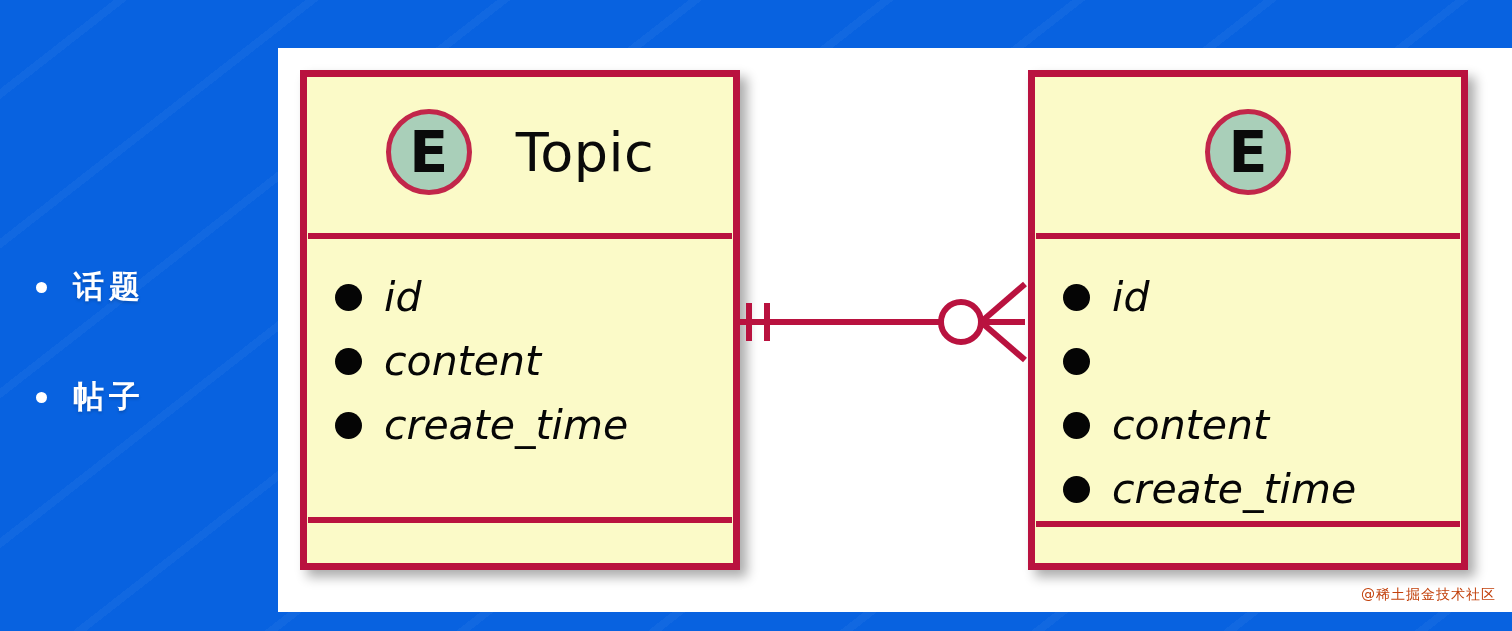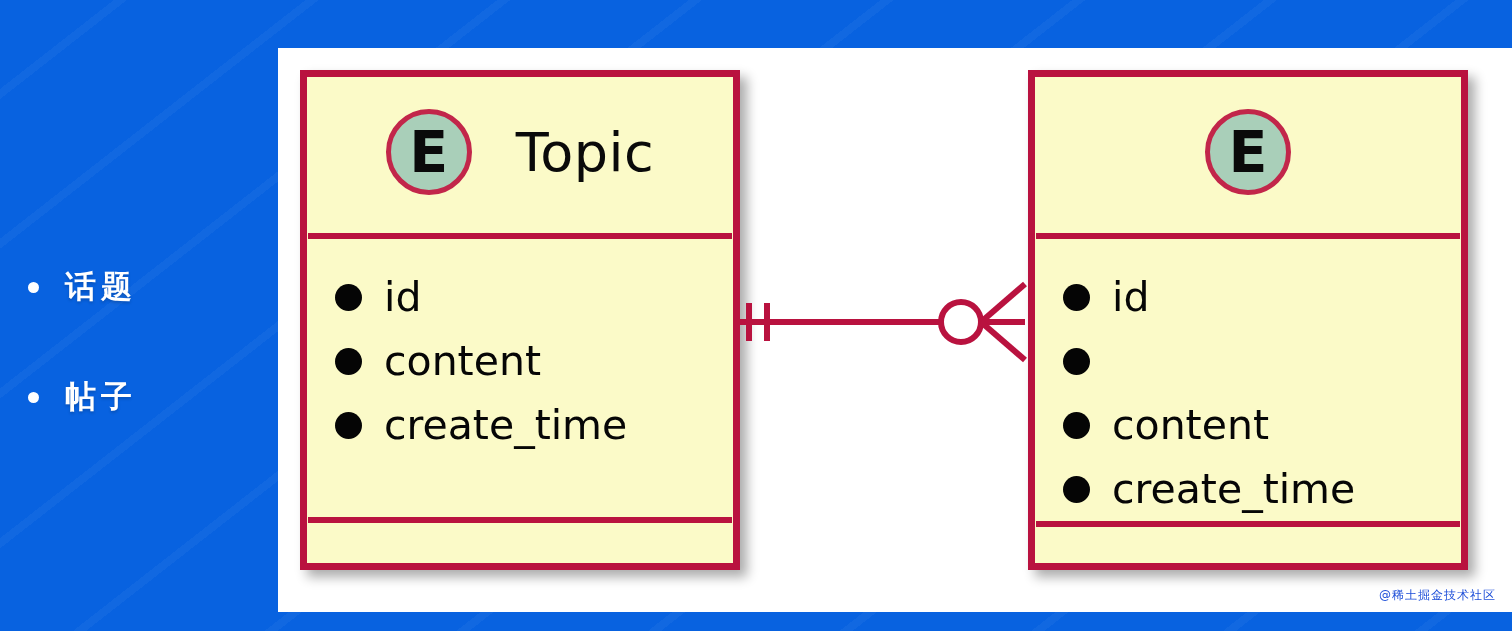--- a/index.html
+++ b/index.html
@@ -38,21 +38,21 @@
   .slide-bullets {
     position: absolute;
     left: 0;
     top: 232px;
     width: 278px;
   }
   .bullet-row {
     display: flex;
     align-items: center;
     height: 110px;
-    padding-left: 28px;
+    padding-left: 36px;
   }
   .bullet-dot {
     width: 11px;
     height: 11px;
     border-radius: 50%;
     background: #ffffff;
     flex: none;
     margin-right: 26px;
   }
   .bullet-label {
@@ -72,22 +72,22 @@
     width: 1234px;
     height: 564px;
     background: #ffffff;
     overflow: hidden;
   }
 
   .canvas-watermark {
     position: absolute;
     right: 16px;
     bottom: 8px;
-    font-size: 12px;
-    color: #1d4ed8;
+    font-size: 14px;
+    color: #c2410c;
     letter-spacing: 1px;
     font-family: "DejaVu Sans", "Liberation Sans", sans-serif;
     white-space: nowrap;
   }
 
   
   .entity {
     position: absolute;
     background: #FBFAC8;
     border: 7px solid #B9123F;
@@ -138,20 +138,21 @@
   .entity-divider {
     height: 6px;
     background: #B9123F;
     flex: none;
     margin: 0 1px;
   }
 
   .entity-attributes {
     flex: 1 1 auto;
     padding: 26px 12px 0 28px;
+    font-style: italic;
   }
 
   .attr-row {
     display: flex;
     align-items: center;
     height: 64px;
   }
   .attr-dot {
     width: 27px;
     height: 27px;

